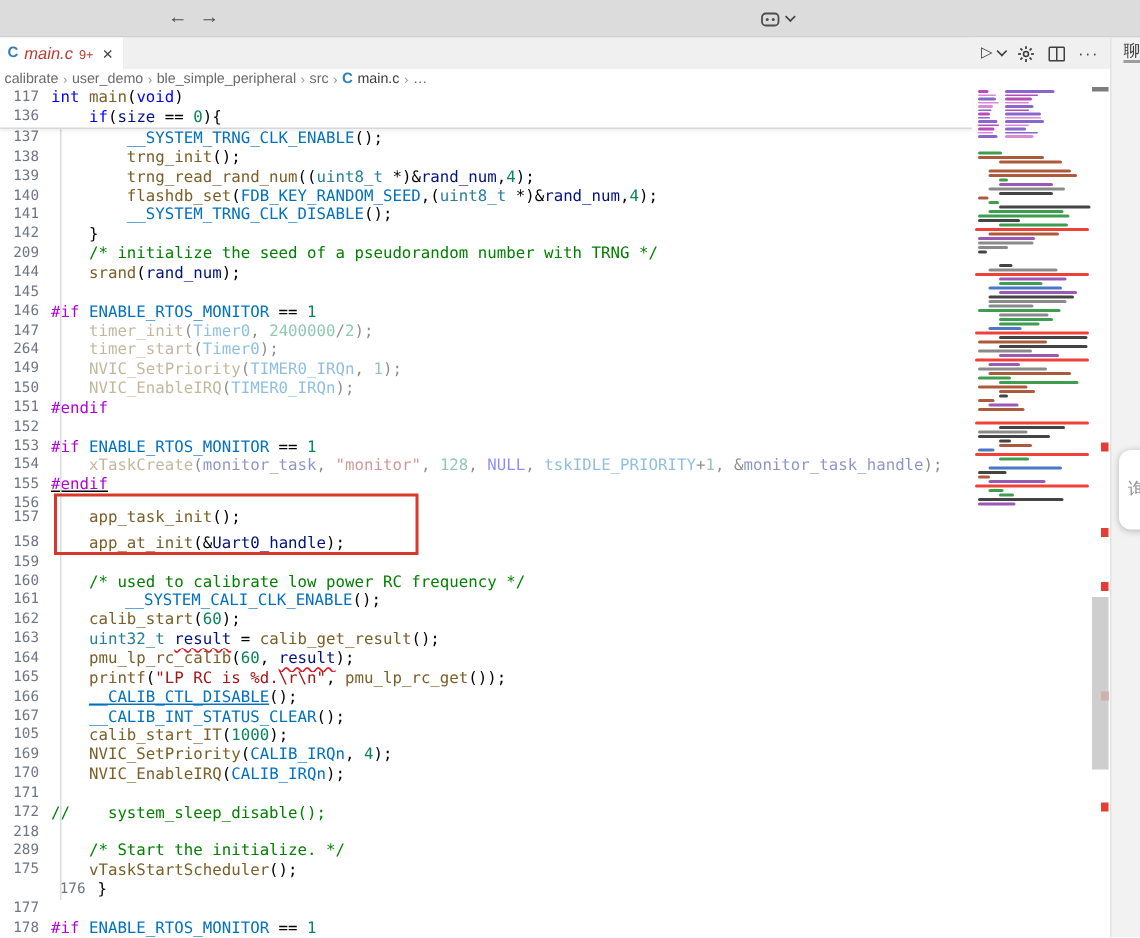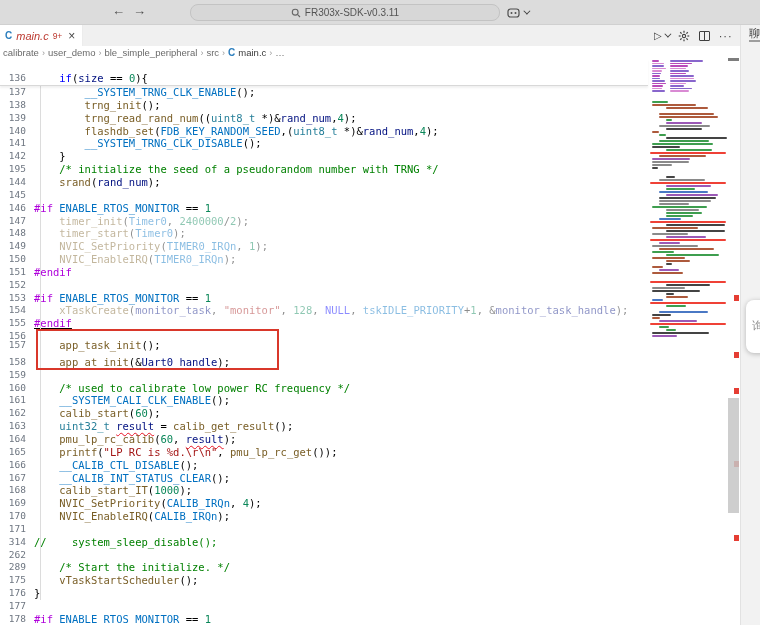--- a/index.html
+++ b/index.html
@@ -75,27 +75,20 @@
     display:flex; align-items:center; padding-left:6px; font-size:12px; color:#909090; z-index:5; }
 </style>
 </head>
 <body>
 
 <div id="app">
 
   <div class="titlebar">
     <span id="back-arrow" class="nav-arrow">←</span>
     <span id="fwd-arrow" class="nav-arrow">→</span>
-    <div class="cmdcenter">
-      <svg width="10" height="10" viewBox="0 0 10 10">
-        <circle cx="4.2" cy="4.2" r="2.9" fill="none" stroke="#666" stroke-width="1.1"></circle>
-        <line x1="6.4" y1="6.4" x2="9" y2="9" stroke="#666" stroke-width="1.1"></line>
-      </svg>
-      <span>FR303x-SDK-v0.3.11</span>
-    </div>
     <span class="copilot">
       <svg width="14" height="11" viewBox="0 0 14 11">
         <rect x="1" y="2" width="11" height="8" rx="2.5" fill="none" stroke="#4d4d4d" stroke-width="1.2"></rect>
         <circle cx="4.5" cy="6" r="1" fill="#4d4d4d"></circle>
         <circle cx="8.5" cy="6" r="1" fill="#4d4d4d"></circle>
       </svg>
       <span class="chev"></span>
     </span>
   </div>
 
@@ -146,58 +139,59 @@
 
   <div class="code-area" id="code-area">
     <div class="guide" id="indent-guide" style="top: 27px; height: 514px;"></div>
     <div id="code-lines">
         <div class="row" style="top: 27px;"><span class="ln">137</span><span><span style="color: rgb(0, 0, 0);">        </span><span style="color: rgb(0, 112, 193);">__SYSTEM_TRNG_CLK_ENABLE</span><span style="color: rgb(0, 0, 0);">();</span></span></div>
         <div class="row" style="top: 39.85px;"><span class="ln">138</span><span><span style="color: rgb(0, 0, 0);">        </span><span style="color: rgb(121, 94, 38);">trng_init</span><span style="color: rgb(0, 0, 0);">();</span></span></div>
         <div class="row" style="top: 52.7px;"><span class="ln">139</span><span><span style="color: rgb(0, 0, 0);">        </span><span style="color: rgb(121, 94, 38);">trng_read_rand_num</span><span style="color: rgb(0, 0, 0);">((</span><span style="color: rgb(38, 127, 153);">uint8_t</span><span style="color: rgb(0, 0, 0);"> *)&amp;</span><span style="color: rgb(0, 16, 128);">rand_num</span><span style="color: rgb(0, 0, 0);">,</span><span style="color: rgb(9, 134, 88);">4</span><span style="color: rgb(0, 0, 0);">);</span></span></div>
         <div class="row" style="top: 65.55px;"><span class="ln">140</span><span><span style="color: rgb(0, 0, 0);">        </span><span style="color: rgb(121, 94, 38);">flashdb_set</span><span style="color: rgb(0, 0, 0);">(</span><span style="color: rgb(0, 112, 193);">FDB_KEY_RANDOM_SEED</span><span style="color: rgb(0, 0, 0);">,(</span><span style="color: rgb(38, 127, 153);">uint8_t</span><span style="color: rgb(0, 0, 0);"> *)&amp;</span><span style="color: rgb(0, 16, 128);">rand_num</span><span style="color: rgb(0, 0, 0);">,</span><span style="color: rgb(9, 134, 88);">4</span><span style="color: rgb(0, 0, 0);">);</span></span></div>
         <div class="row" style="top: 78.4px;"><span class="ln">141</span><span><span style="color: rgb(0, 0, 0);">        </span><span style="color: rgb(0, 112, 193);">__SYSTEM_TRNG_CLK_DISABLE</span><span style="color: rgb(0, 0, 0);">();</span></span></div>
         <div class="row" style="top: 91.25px;"><span class="ln">142</span><span><span style="color: rgb(0, 0, 0);">    }</span></span></div>
-        <div class="row" style="top: 104.1px;"><span class="ln">195</span><span><span style="color: rgb(0, 0, 0);">    </span><span style="color: rgb(0, 128, 0);">/* initialize the seed of a pseudorandom number with TRNG */</span></span></div>
+        <div class="row" style="top: 104.1px;"><span class="ln">209</span><span><span style="color: rgb(0, 0, 0);">    </span><span style="color: rgb(0, 128, 0);">/* initialize the seed of a pseudorandom number with TRNG */</span></span></div>
         <div class="row" style="top: 116.95px;"><span class="ln">144</span><span><span style="color: rgb(0, 0, 0);">    </span><span style="color: rgb(121, 94, 38);">srand</span><span style="color: rgb(0, 0, 0);">(</span><span style="color: rgb(0, 16, 128);">rand_num</span><span style="color: rgb(0, 0, 0);">);</span></span></div>
         <div class="row" style="top: 129.8px;"><span class="ln">145</span><span></span></div>
         <div class="row" style="top: 142.65px;"><span class="ln">146</span><span><span style="color: rgb(175, 0, 219);">#if</span><span style="color: rgb(0, 0, 0);"> </span><span style="color: rgb(0, 112, 193);">ENABLE_RTOS_MONITOR</span><span style="color: rgb(0, 0, 0);"> == </span><span style="color: rgb(9, 134, 88);">1</span></span></div>
         <div class="row" style="top: 155.5px;"><span class="ln">147</span><span class="faded"><span style="color: rgb(0, 0, 0);">    </span><span style="color: rgb(121, 94, 38);">timer_init</span><span style="color: rgb(0, 0, 0);">(</span><span style="color: rgb(0, 112, 193);">Timer0</span><span style="color: rgb(0, 0, 0);">, </span><span style="color: rgb(9, 134, 88);">2400000</span><span style="color: rgb(0, 0, 0);">/</span><span style="color: rgb(9, 134, 88);">2</span><span style="color: rgb(0, 0, 0);">);</span></span></div>
-        <div class="row" style="top: 168.35px;"><span class="ln">148</span><span class="faded"><span style="color: rgb(0, 0, 0);">    </span><span style="color: rgb(121, 94, 38);">timer_start</span><span style="color: rgb(0, 0, 0);">(</span><span style="color: rgb(0, 112, 193);">Timer0</span><span style="color: rgb(0, 0, 0);">);</span></span></div>
+        <div class="row" style="top: 168.35px;"><span class="ln">264</span><span class="faded"><span style="color: rgb(0, 0, 0);">    </span><span style="color: rgb(121, 94, 38);">timer_start</span><span style="color: rgb(0, 0, 0);">(</span><span style="color: rgb(0, 112, 193);">Timer0</span><span style="color: rgb(0, 0, 0);">);</span></span></div>
         <div class="row" style="top: 181.2px;"><span class="ln">149</span><span class="faded"><span style="color: rgb(0, 0, 0);">    </span><span style="color: rgb(121, 94, 38);">NVIC_SetPriority</span><span style="color: rgb(0, 0, 0);">(</span><span style="color: rgb(0, 112, 193);">TIMER0_IRQn</span><span style="color: rgb(0, 0, 0);">, </span><span style="color: rgb(9, 134, 88);">1</span><span style="color: rgb(0, 0, 0);">);</span></span></div>
         <div class="row" style="top: 194.05px;"><span class="ln">150</span><span class="faded"><span style="color: rgb(0, 0, 0);">    </span><span style="color: rgb(121, 94, 38);">NVIC_EnableIRQ</span><span style="color: rgb(0, 0, 0);">(</span><span style="color: rgb(0, 112, 193);">TIMER0_IRQn</span><span style="color: rgb(0, 0, 0);">);</span></span></div>
         <div class="row" style="top: 206.9px;"><span class="ln">151</span><span><span style="color: rgb(175, 0, 219);">#endif</span></span></div>
         <div class="row" style="top: 219.75px;"><span class="ln">152</span><span></span></div>
         <div class="row" style="top: 232.6px;"><span class="ln">153</span><span><span style="color: rgb(175, 0, 219);">#if</span><span style="color: rgb(0, 0, 0);"> </span><span style="color: rgb(0, 112, 193);">ENABLE_RTOS_MONITOR</span><span style="color: rgb(0, 0, 0);"> == </span><span style="color: rgb(9, 134, 88);">1</span></span></div>
         <div class="row" style="top: 245.45px;"><span class="ln">154</span><span class="faded"><span style="color: rgb(0, 0, 0);">    </span><span style="color: rgb(121, 94, 38);">xTaskCreate</span><span style="color: rgb(0, 0, 0);">(</span><span style="color: rgb(0, 16, 128);">monitor_task</span><span style="color: rgb(0, 0, 0);">, </span><span style="color: rgb(163, 21, 21);">"monitor"</span><span style="color: rgb(0, 0, 0);">, </span><span style="color: rgb(9, 134, 88);">128</span><span style="color: rgb(0, 0, 0);">, </span><span style="color: rgb(0, 0, 255);">NULL</span><span style="color: rgb(0, 0, 0);">, </span><span style="color: rgb(0, 112, 193);">tskIDLE_PRIORITY</span><span style="color: rgb(0, 0, 0);">+</span><span style="color: rgb(9, 134, 88);">1</span><span style="color: rgb(0, 0, 0);">, &amp;</span><span style="color: rgb(0, 16, 128);">monitor_task_handle</span><span style="color: rgb(0, 0, 0);">);</span></span></div>
         <div class="row" style="top: 258.3px; text-decoration: underline;"><span class="ln">155</span><span><span style="color: rgb(175, 0, 219);">#endif</span></span></div>
         <div class="row" style="top: 271.15px;"><span class="ln">156</span><span></span></div>
         <div class="row" style="top: 280px;"><span class="ln">157</span><span><span style="color: rgb(0, 0, 0);">    </span><span style="color: rgb(121, 94, 38);">app_task_init</span><span style="color: rgb(0, 0, 0);">();</span></span></div>
         <div class="row" style="top: 296.85px;"><span class="ln">158</span><span><span style="color: rgb(0, 0, 0);">    </span><span style="color: rgb(121, 94, 38);">app_at_init</span><span style="color: rgb(0, 0, 0);">(&amp;</span><span style="color: rgb(0, 16, 128);">Uart0_handle</span><span style="color: rgb(0, 0, 0);">);</span></span></div>
         <div class="row" style="top: 309.7px;"><span class="ln">159</span><span></span></div>
         <div class="row" style="top: 322.55px;"><span class="ln">160</span><span><span style="color: rgb(0, 0, 0);">    </span><span style="color: rgb(0, 128, 0);">/* used to calibrate low power RC frequency */</span></span></div>
-        <div class="row" style="top: 335.4px;"><span class="ln">161</span><span><span style="color: rgb(0, 0, 0);">    </span><span style="color: rgb(0, 112, 193);">__SYSTEM_CALI_CLK_ENABLE</span><span style="color: rgb(0, 0, 0);">();</span></span></div>
+        <div class="row" style="top: 335.4px;"><span class="ln">161</span><span><span style="color: rgb(0, 0, 0);">    </span><span style="color: rgb(0, 112, 193); margin-left: 24px;">__SYSTEM_CALI_CLK_ENABLE</span><span style="color: rgb(0, 0, 0);">();</span></span></div>
         <div class="row" style="top: 348.25px;"><span class="ln">162</span><span><span style="color: rgb(0, 0, 0);">    </span><span style="color: rgb(121, 94, 38);">calib_start</span><span style="color: rgb(0, 0, 0);">(</span><span style="color: rgb(9, 134, 88);">60</span><span style="color: rgb(0, 0, 0);">);</span></span></div>
         <div class="row" style="top: 361.1px;"><span class="ln">163</span><span><span style="color: rgb(0, 0, 0);">    </span><span style="color: rgb(38, 127, 153);">uint32_t</span><span style="color: rgb(0, 0, 0);"> </span><span class="err" style="color: rgb(0, 16, 128);">result</span><span style="color: rgb(0, 0, 0);"> = </span><span style="color: rgb(121, 94, 38);">calib_get_result</span><span style="color: rgb(0, 0, 0);">();</span></span></div>
         <div class="row" style="top: 373.95px;"><span class="ln">164</span><span><span style="color: rgb(0, 0, 0);">    </span><span style="color: rgb(121, 94, 38);">pmu_lp_rc_calib</span><span style="color: rgb(0, 0, 0);">(</span><span style="color: rgb(9, 134, 88);">60</span><span style="color: rgb(0, 0, 0);">, </span><span class="err" style="color: rgb(0, 16, 128);">result</span><span style="color: rgb(0, 0, 0);">);</span></span></div>
         <div class="row" style="top: 386.8px;"><span class="ln">165</span><span><span style="color: rgb(0, 0, 0);">    </span><span style="color: rgb(121, 94, 38);">printf</span><span style="color: rgb(0, 0, 0);">(</span><span style="color: rgb(163, 21, 21);">"LP RC is %d.\r\n"</span><span style="color: rgb(0, 0, 0);">, </span><span style="color: rgb(121, 94, 38);">pmu_lp_rc_get</span><span style="color: rgb(0, 0, 0);">());</span></span></div>
-        <div class="row" style="top: 399.65px;"><span class="ln">166</span><span><span style="color: rgb(0, 0, 0);">    </span><span style="color: rgb(0, 112, 193);">__CALIB_CTL_DISABLE</span><span style="color: rgb(0, 0, 0);">();</span></span></div>
+        <div class="row" style="top: 399.65px;"><span class="ln">166</span><span><span style="color: rgb(0, 0, 0);">    </span><span style="color: rgb(0, 112, 193); text-decoration: underline;">__CALIB_CTL_DISABLE</span><span style="color: rgb(0, 0, 0);">();</span></span></div>
         <div class="row" style="top: 412.5px;"><span class="ln">167</span><span><span style="color: rgb(0, 0, 0);">    </span><span style="color: rgb(0, 112, 193);">__CALIB_INT_STATUS_CLEAR</span><span style="color: rgb(0, 0, 0);">();</span></span></div>
-        <div class="row" style="top: 425.35px;"><span class="ln">168</span><span><span style="color: rgb(0, 0, 0);">    </span><span style="color: rgb(121, 94, 38);">calib_start_IT</span><span style="color: rgb(0, 0, 0);">(</span><span style="color: rgb(9, 134, 88);">1000</span><span style="color: rgb(0, 0, 0);">);</span></span></div>
+        <div class="row" style="top: 425.35px;"><span class="ln">105</span><span><span style="color: rgb(0, 0, 0);">    </span><span style="color: rgb(121, 94, 38);">calib_start_IT</span><span style="color: rgb(0, 0, 0);">(</span><span style="color: rgb(9, 134, 88);">1000</span><span style="color: rgb(0, 0, 0);">);</span></span></div>
         <div class="row" style="top: 438.2px;"><span class="ln">169</span><span><span style="color: rgb(0, 0, 0);">    </span><span style="color: rgb(121, 94, 38);">NVIC_SetPriority</span><span style="color: rgb(0, 0, 0);">(</span><span style="color: rgb(0, 112, 193);">CALIB_IRQn</span><span style="color: rgb(0, 0, 0);">, </span><span style="color: rgb(9, 134, 88);">4</span><span style="color: rgb(0, 0, 0);">);</span></span></div>
         <div class="row" style="top: 451.05px;"><span class="ln">170</span><span><span style="color: rgb(0, 0, 0);">    </span><span style="color: rgb(121, 94, 38);">NVIC_EnableIRQ</span><span style="color: rgb(0, 0, 0);">(</span><span style="color: rgb(0, 112, 193);">CALIB_IRQn</span><span style="color: rgb(0, 0, 0);">);</span></span></div>
         <div class="row" style="top: 463.9px;"><span class="ln">171</span><span></span></div>
-        <div class="row" style="top: 476.75px;"><span class="ln">314</span><span><span style="color: rgb(0, 128, 0);">//    system_sleep_disable();</span></span></div>
-        <div class="row" style="top: 489.6px;"><span class="ln">262</span><span></span></div>
+        <div class="row" style="top: 476.75px;"><span class="ln">172</span><span><span style="color: rgb(0, 128, 0);">//    system_sleep_disable();</span></span></div>
+        <div class="row" style="top: 489.6px;"><span class="ln">218</span><span></span></div>
         <div class="row" style="top: 502.45px;"><span class="ln">289</span><span><span style="color: rgb(0, 0, 0);">    </span><span style="color: rgb(0, 128, 0);">/* Start the initialize. */</span></span></div>
         <div class="row" style="top: 515.3px;"><span class="ln">175</span><span><span style="color: rgb(0, 0, 0);">    </span><span style="color: rgb(121, 94, 38);">vTaskStartScheduler</span><span style="color: rgb(0, 0, 0);">();</span></span></div>
-        <div class="row" style="top: 528.15px;"><span class="ln">176</span><span><span style="color: rgb(0, 0, 0);">}</span></span></div>
+        <div class="row" style="top: 528.15px; margin-left: 31px;"><span class="ln">176</span><span><span style="color: rgb(0, 0, 0);">}</span></span></div>
         <div class="row" style="top: 541px;"><span class="ln">177</span><span></span></div>
         <div class="row" style="top: 553.85px;"><span class="ln">178</span><span><span style="color: rgb(175, 0, 219);">#if</span><span style="color: rgb(0, 0, 0);"> </span><span style="color: rgb(0, 112, 193);">ENABLE_RTOS_MONITOR</span><span style="color: rgb(0, 0, 0);"> == </span><span style="color: rgb(9, 134, 88);">1</span></span></div>
       </div>
     <div class="sticky" id="sticky-lines">
+        <div class="row" style="top: 0px;"><span class="ln">117</span><span><span style="color: rgb(0, 0, 255);">int</span><span style="color: rgb(0, 0, 0);"> </span><span style="color: rgb(121, 94, 38);">main</span><span style="color: rgb(0, 0, 0);">(</span><span style="color: rgb(0, 0, 255);">void</span><span style="color: rgb(0, 0, 0);">)</span></span></div>
         <div class="row" style="top: 12.85px;"><span class="ln">136</span><span><span style="color: rgb(0, 0, 0);">    </span><span style="color: rgb(0, 0, 255);">if</span><span style="color: rgb(0, 0, 0);">(</span><span style="color: rgb(0, 16, 128);">size</span><span style="color: rgb(0, 0, 0);"> == </span><span style="color: rgb(9, 134, 88);">0</span><span style="color: rgb(0, 0, 0);">){</span></span></div>
       </div>
     <div class="annobox" id="anno-box" style="left: 36px; width: 243px; top: 270.15px; height: 40.55px;"></div>
   </div>
 
   <div class="minimap" id="minimap">
       <div class="mline" style="left: 4px; top: 1px; width: 7.10534px; background: rgb(185, 74, 185);"></div>
       <div class="mline" style="left: 22px; top: 1px; width: 33.492px; background: rgb(136, 102, 204);"></div>
       <div class="mline" style="left: 4px; top: 3.5px; width: 11.693px; background: rgb(217, 138, 211);"></div>
       <div class="mline" style="left: 22px; top: 3.5px; width: 22.2571px; background: rgb(185, 74, 185);"></div>

